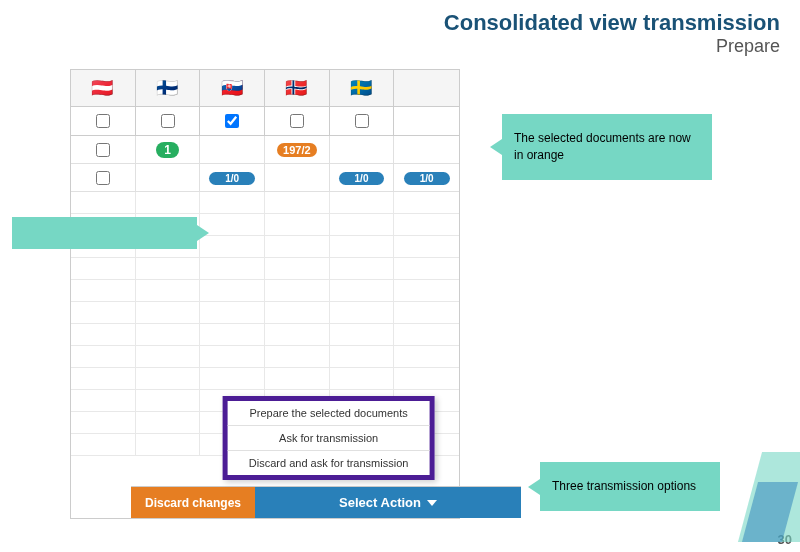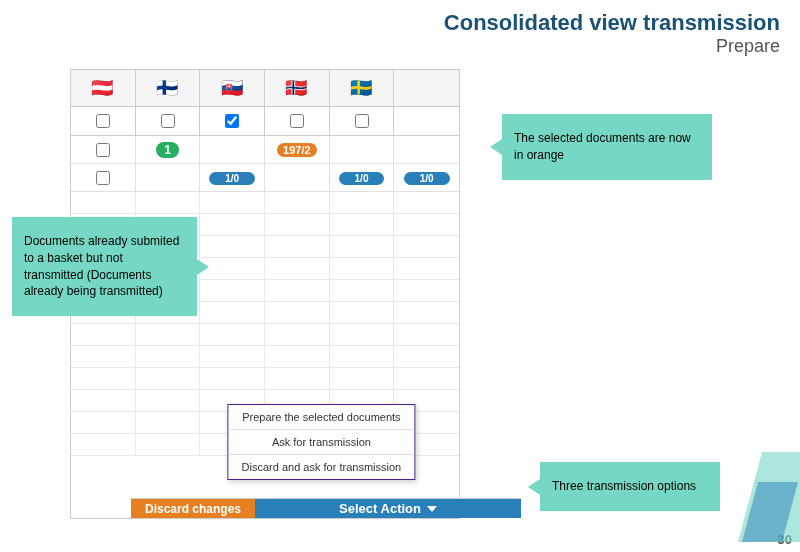--- a/index.html
+++ b/index.html
@@ -139,42 +139,42 @@
     }
     .empty-cell:last-child { border-right: none; }
 
     
     .dropdown-menu {
       position: absolute;
       bottom: 38px;
       left: 50%;
       transform: translateX(-20%);
       background: white;
-      border: 1px solid #4c1d95;
-      width: 188px;
+      border: 5px solid #4c1d95;
+      width: 212px;
       box-shadow: 2px 2px 6px rgba(0,0,0,0.2);
       z-index: 10;
     }
     .dropdown-item {
       padding: 6px 10px;
       font-size: 11px;
       color: #333;
       border-bottom: 1px solid #e0e0e0;
       cursor: pointer;
       text-align: center;
     }
     .dropdown-item:last-child { border-bottom: none; }
 
     
     .bottom-bar {
       position: absolute;
       bottom: 0;
       left: 60px;
       width: 390px;
-      height: 20px;
+      height: 32px;
       display: flex;
       background: #ef4444;
       border-top: 1px solid #ccc;
     }
     .btn-discard {
       background: #e67e22;
       color: white;
       border: none;
       padding: 0 14px;
       font-size: 12px;
@@ -485,21 +485,20 @@
 
   </div>
 
   <div class="callout callout-orange" style="position: absolute; top: 45px; right: 88px;">
     <div class="callout-arrow-right"></div>
     <span>The selected documents are now in orange</span>
   </div>
 
   <div class="callout callout-docs" style="position: absolute; top: 148px; left: 12px;">
     <div class="callout-arrow-left"></div>
-    <span>Documents already submited to a basket but not transmitted (Documents already being transmitted)</span>
   </div>
 
   <div class="callout callout-options" style="position: absolute; bottom: 48px; right: 80px;">
     <div class="callout-arrow-right"></div>
     <span>Three transmission options</span>
   </div>
 
 </div>
 
 <div class="page-number">30</div>

